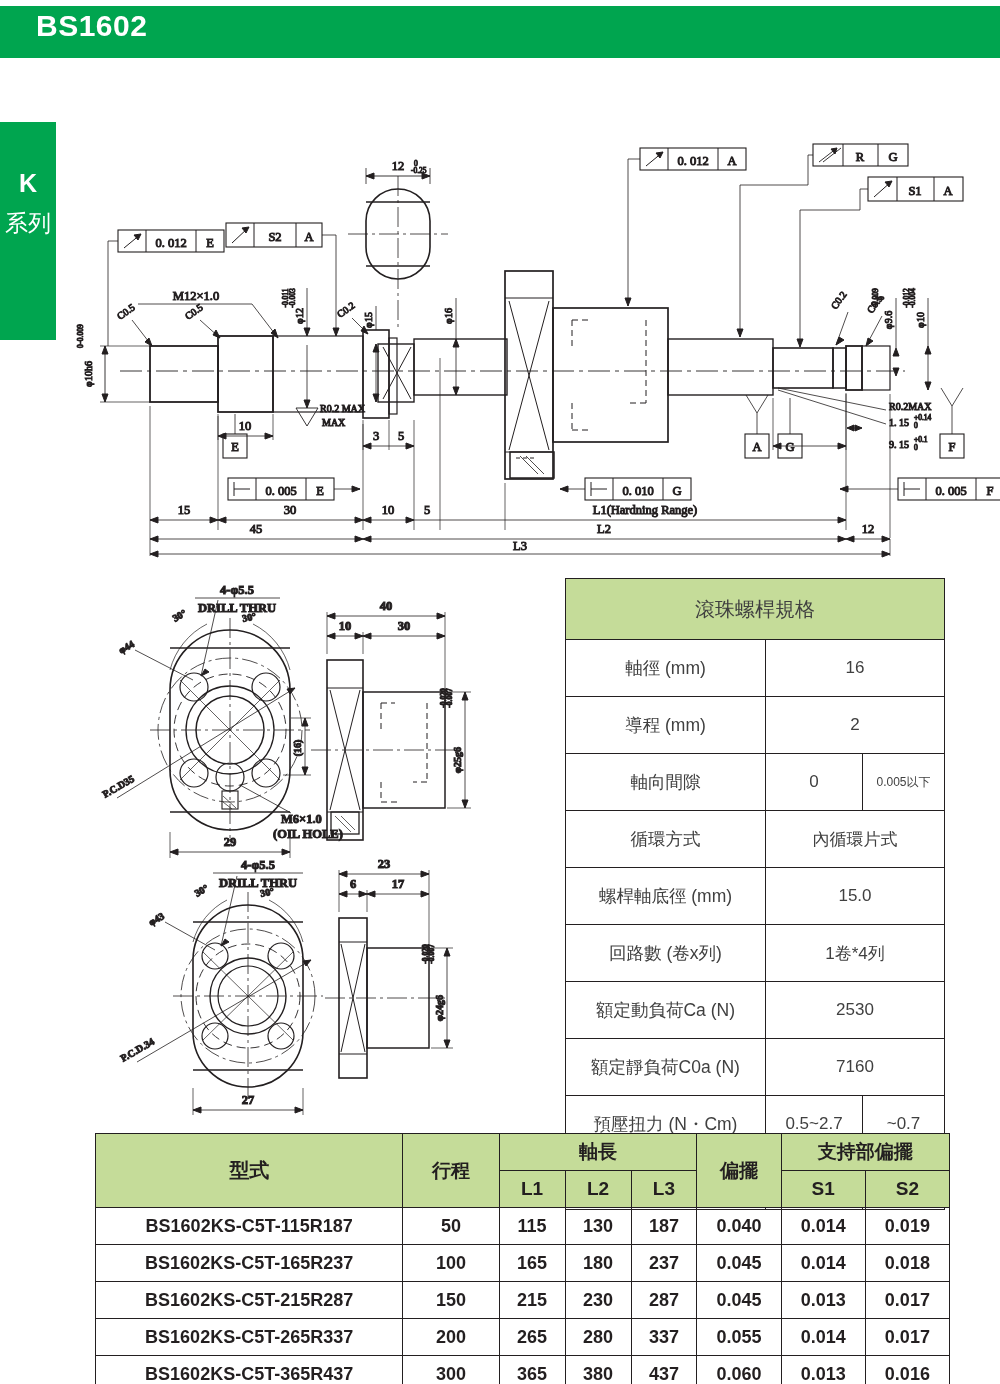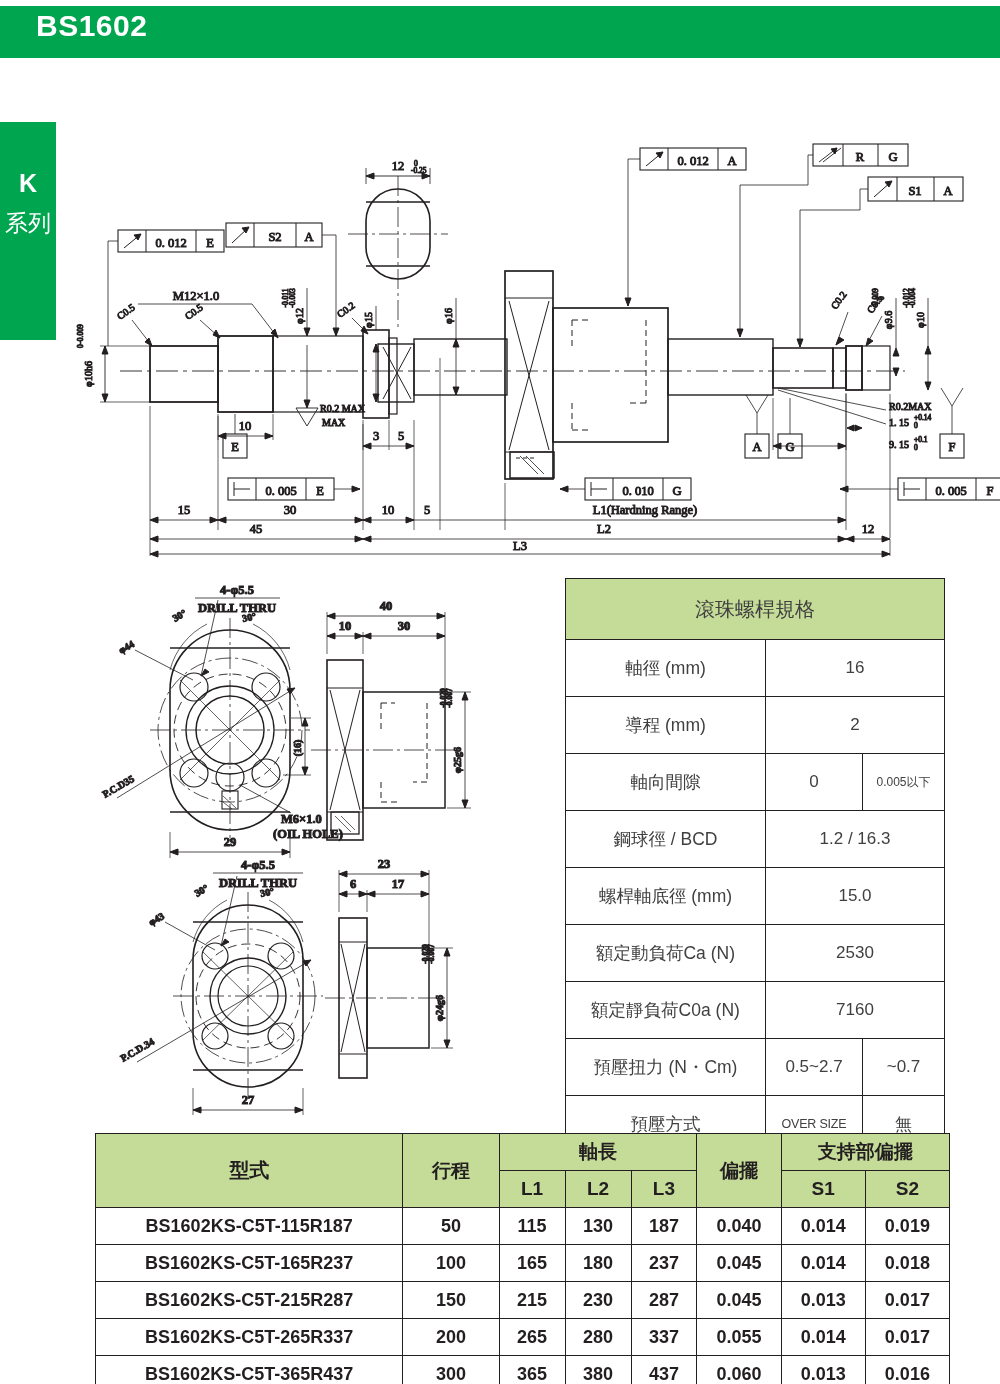--- a/index.html
+++ b/index.html
@@ -622,26 +622,30 @@
     <tr>
       <td class="lab">導程 (mm)</td>
       <td colspan="2">2</td>
     </tr>
     <tr>
       <td class="lab">軸向間隙</td>
       <td>0</td>
       <td class="small">0.005以下</td>
     </tr>
     <tr>
-      <td class="lab">鋼球徑 / BCD</td>
-      <td colspan="2">1.2 / 16.3</td>
+      <td class="lab">循環方式</td>
+      <td colspan="2">內循環片式</td>
     </tr>
     <tr>
       <td class="lab">螺桿軸底徑 (mm)</td>
       <td colspan="2">15.0</td>
+    </tr>
+    <tr>
+      <td class="lab">回路數 (卷x列)</td>
+      <td colspan="2">1卷*4列</td>
     </tr>
     <tr>
       <td class="lab">額定動負荷Ca  (N)</td>
       <td colspan="2">2530</td>
     </tr>
     <tr>
       <td class="lab">額定靜負荷C0a  (N)</td>
       <td colspan="2">7160</td>
     </tr>
     <tr>

